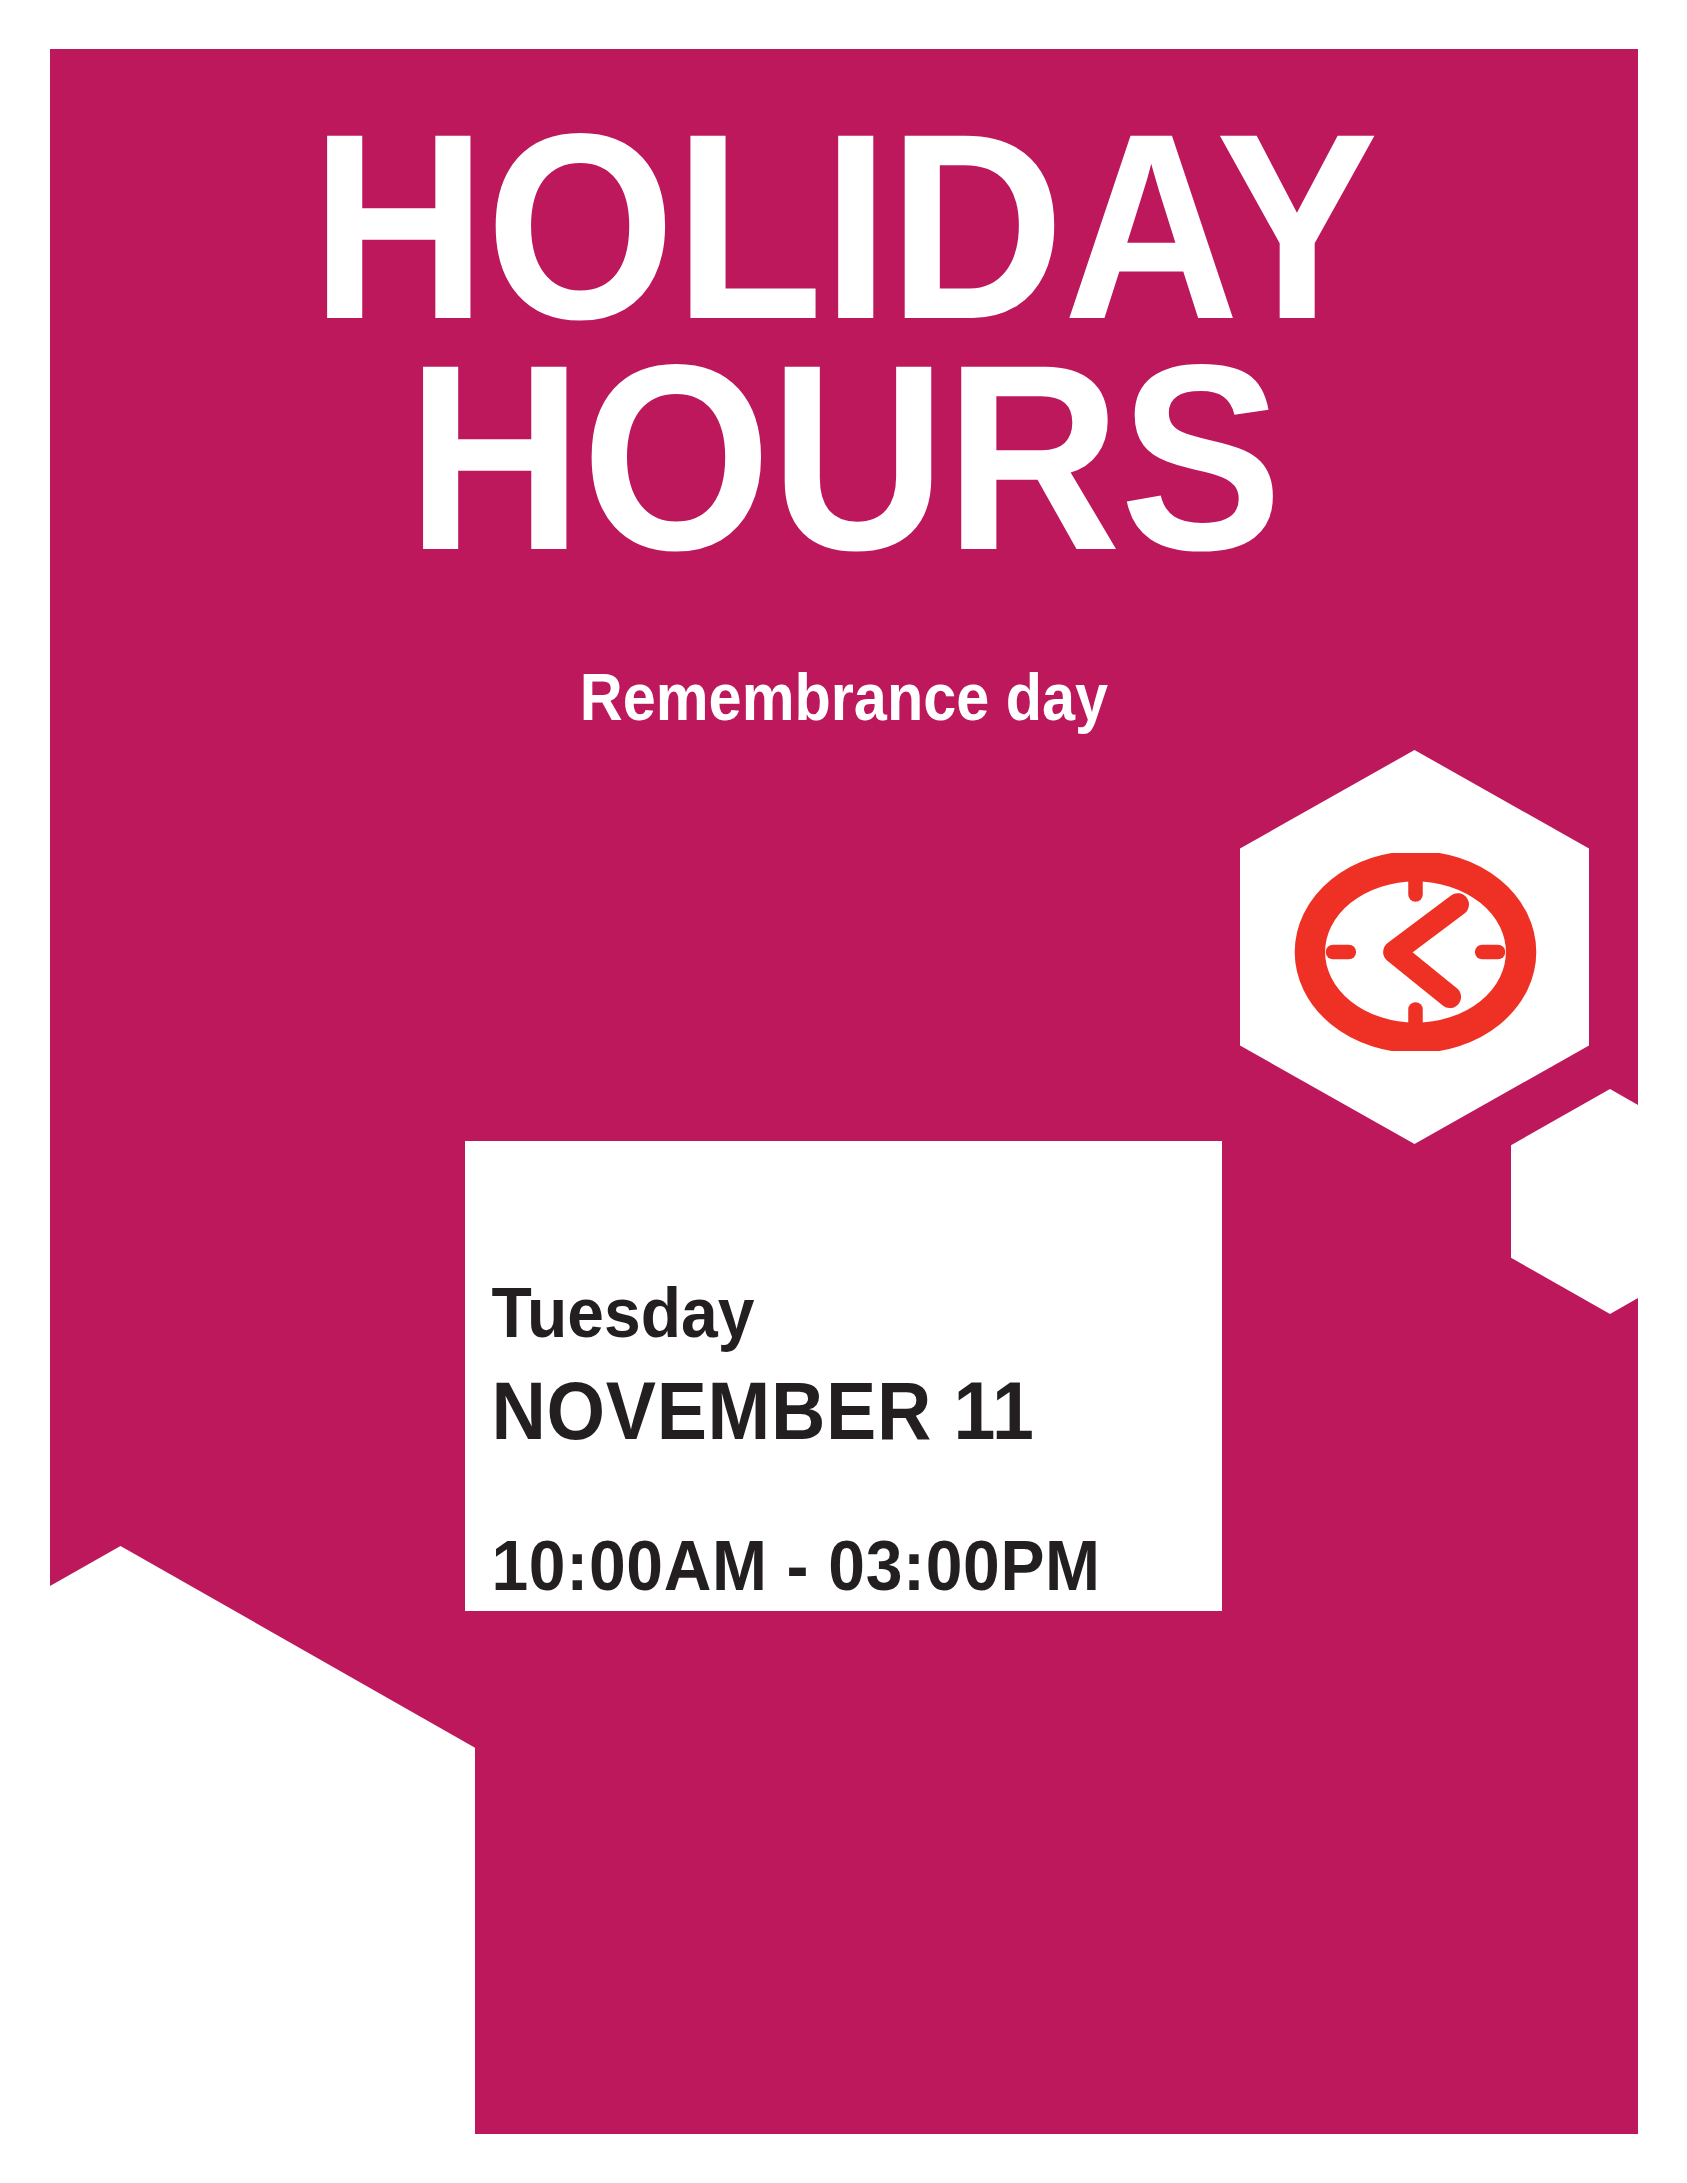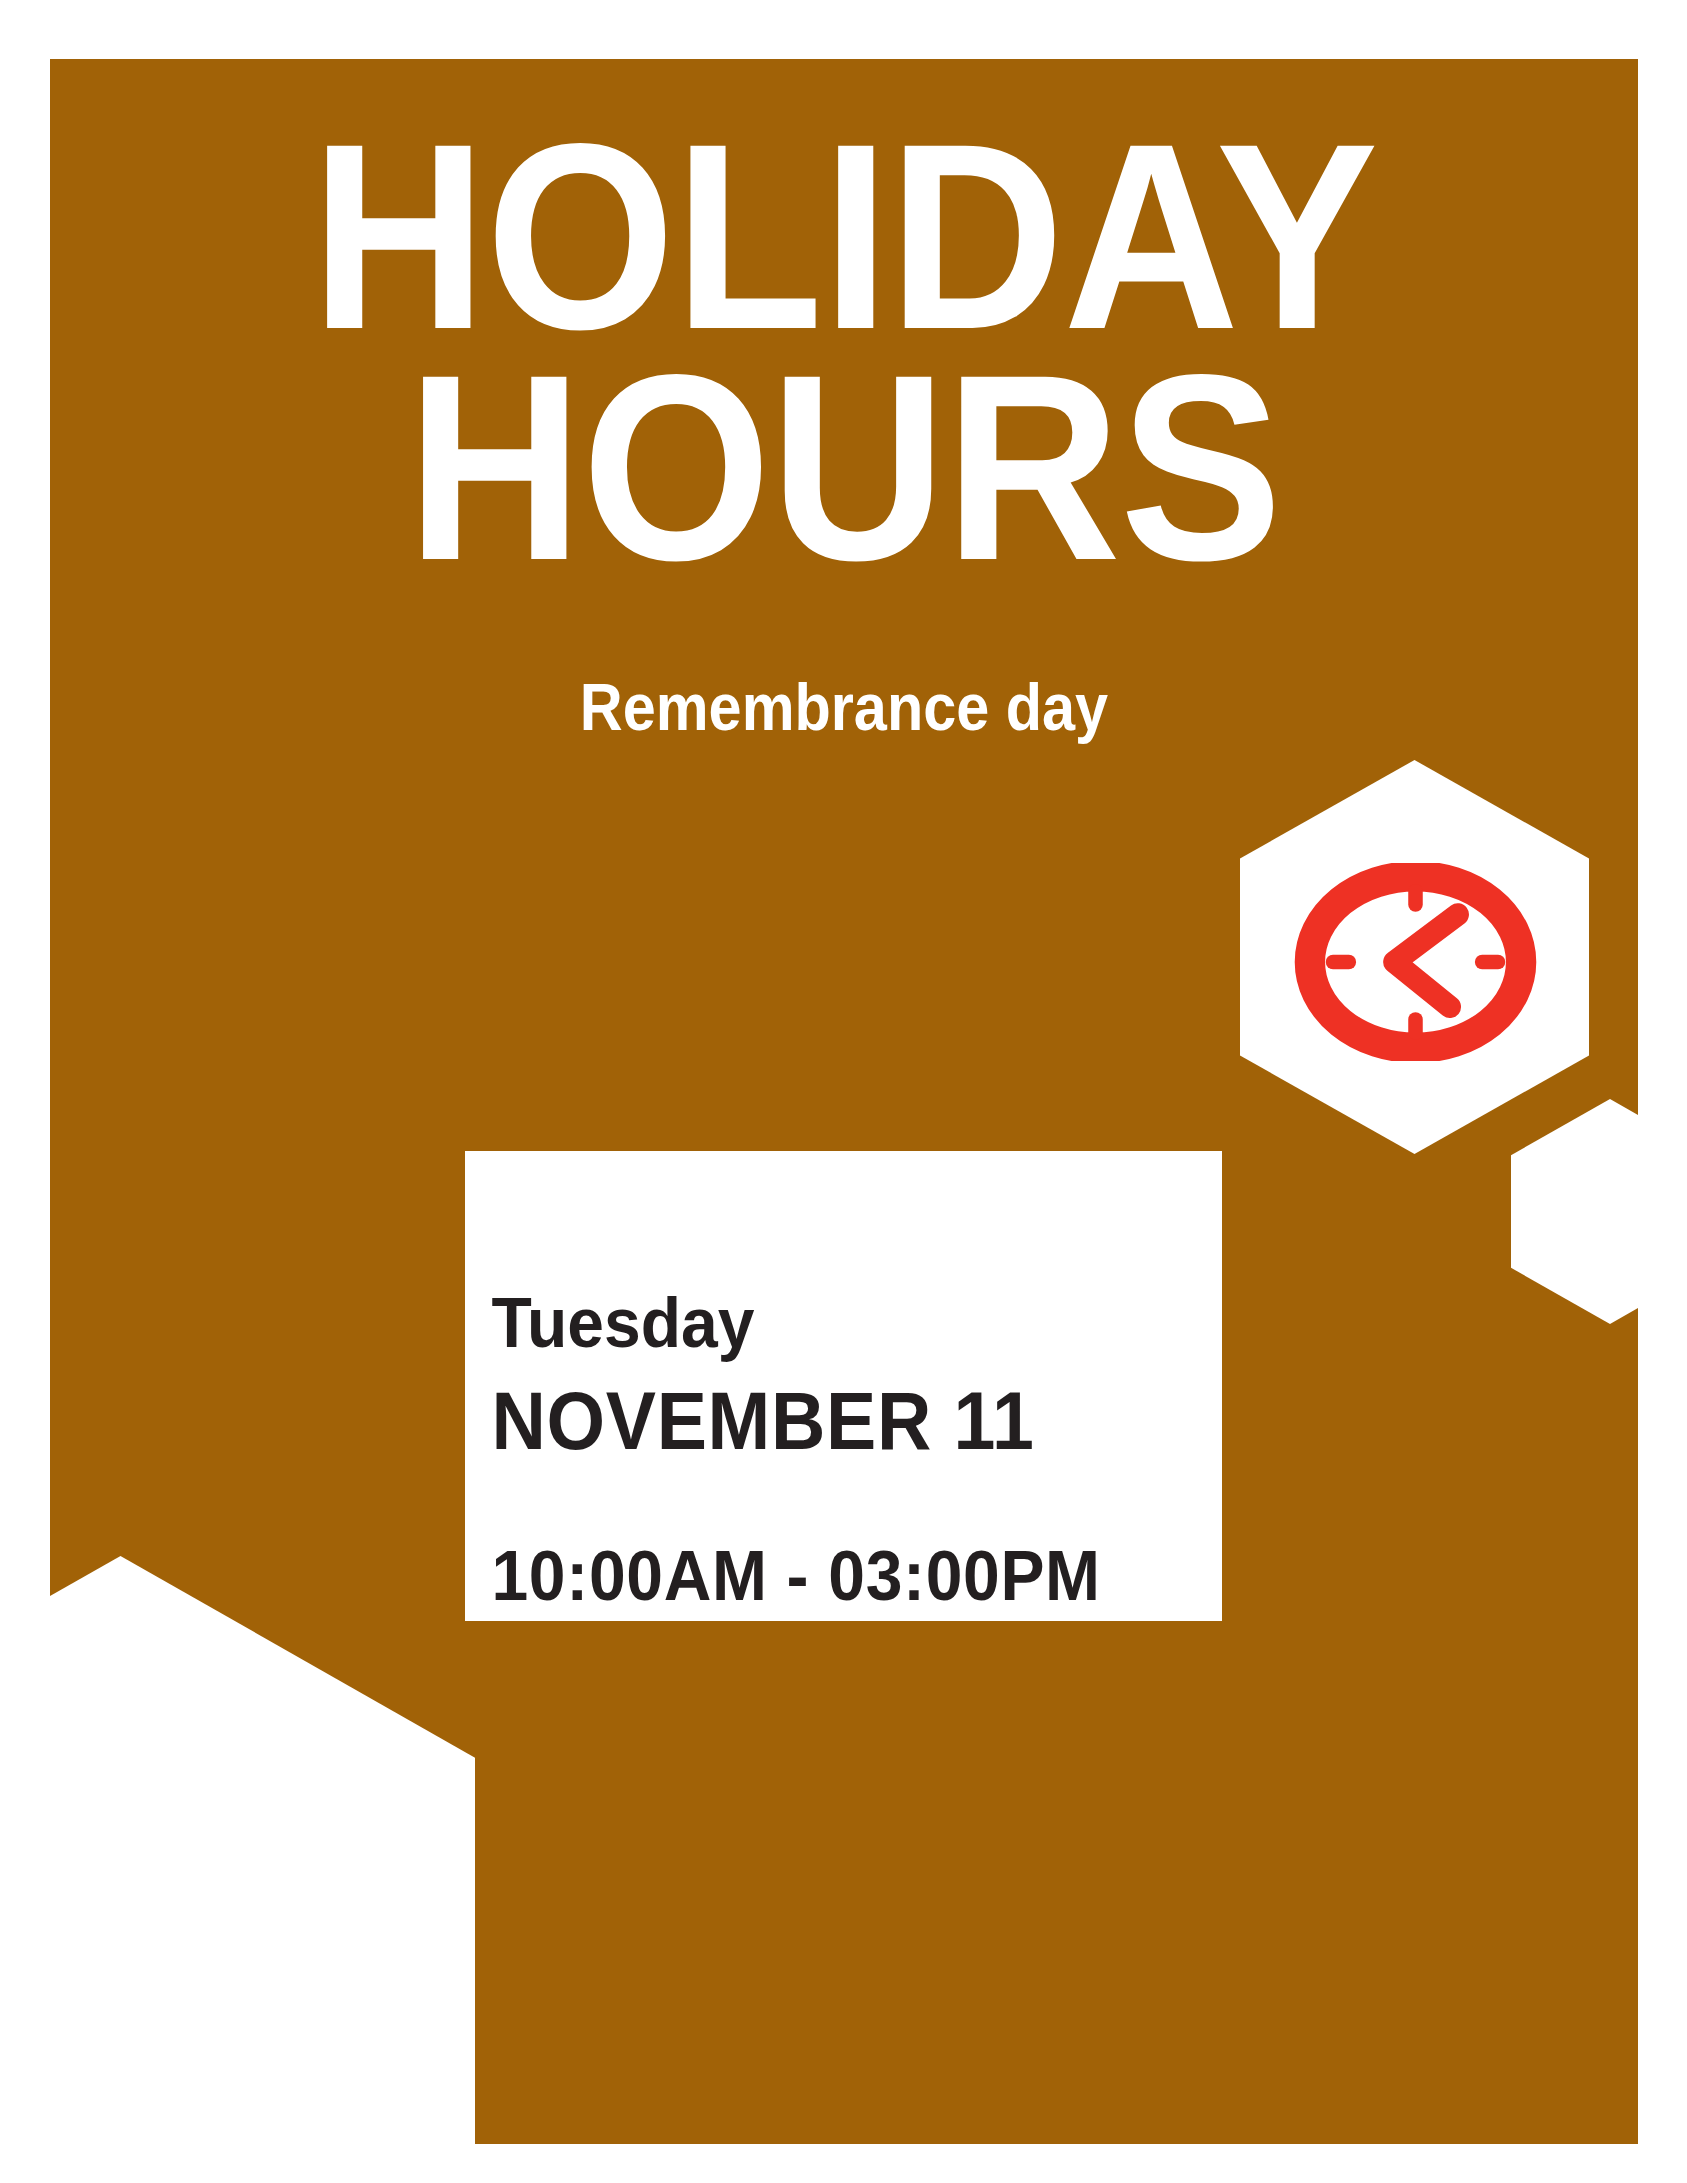--- a/index.html
+++ b/index.html
@@ -18,24 +18,24 @@
     width: 1687px;
     height: 2183px;
     background: #ffffff;
     overflow: hidden;
   }
 
   
   .red-panel {
     position: absolute;
     left: 50px;
-    top: 59px;
+    top: 49px;
     width: 1588px;
     height: 2085px;
-    background: #a16207;
+    background: #be185d;
     overflow: hidden;
     text-decoration: underline;
   }
 
   
   .headline-block {
     position: absolute;
     left: 0;
     top: 0;
     width: 1588px;

